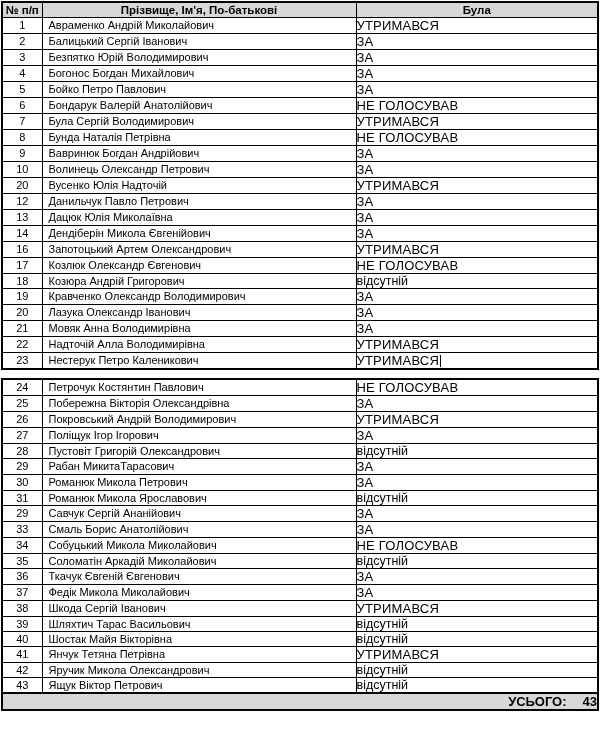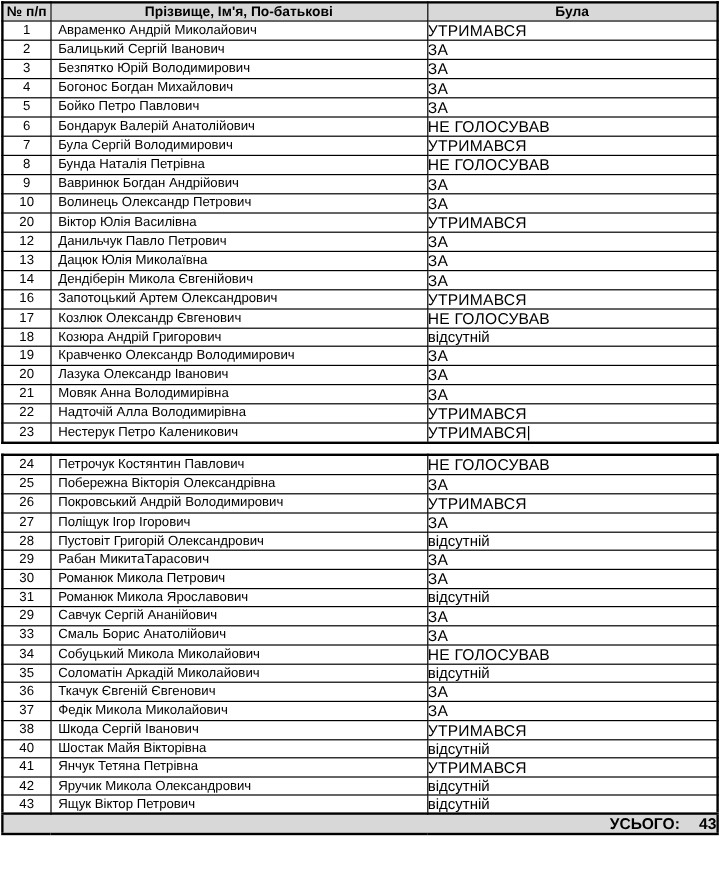--- a/index.html
+++ b/index.html
@@ -130,21 +130,21 @@
           <td class="name">Вавринюк Богдан Андрійович</td>
           <td class="vote">ЗА</td>
         </tr>
         <tr>
           <td class="num">10</td>
           <td class="name">Волинець Олександр Петрович</td>
           <td class="vote">ЗА</td>
         </tr>
         <tr>
           <td class="num">20</td>
-          <td class="name">Віктор Юлія Василівна</td>
+          <td class="name">Вусенко Юлія Надточій</td>
           <td class="vote">УТРИМАВСЯ</td>
         </tr>
         <tr>
           <td class="num">12</td>
           <td class="name">Данильчук Павло Петрович</td>
           <td class="vote">ЗА</td>
         </tr>
         <tr>
           <td class="num">13</td>
           <td class="name">Дацюк Юлія Миколаївна</td>
@@ -274,20 +274,25 @@
         </tr>
         <tr>
           <td class="num">37</td>
           <td class="name">Федік Микола Миколайович</td>
           <td class="vote">ЗА</td>
         </tr>
         <tr>
           <td class="num">38</td>
           <td class="name">Шкода Сергій Іванович</td>
           <td class="vote">УТРИМАВСЯ</td>
+        </tr>
+        <tr>
+          <td class="num">39</td>
+          <td class="name">Шляхтич Тарас Васильович</td>
+          <td class="vote absent">відсутній</td>
         </tr>
         <tr>
           <td class="num">40</td>
           <td class="name">Шостак Майя Вікторівна</td>
           <td class="vote absent">відсутній</td>
         </tr>
         <tr>
           <td class="num">41</td>
           <td class="name">Янчук Тетяна Петрівна</td>
           <td class="vote">УТРИМАВСЯ</td>

